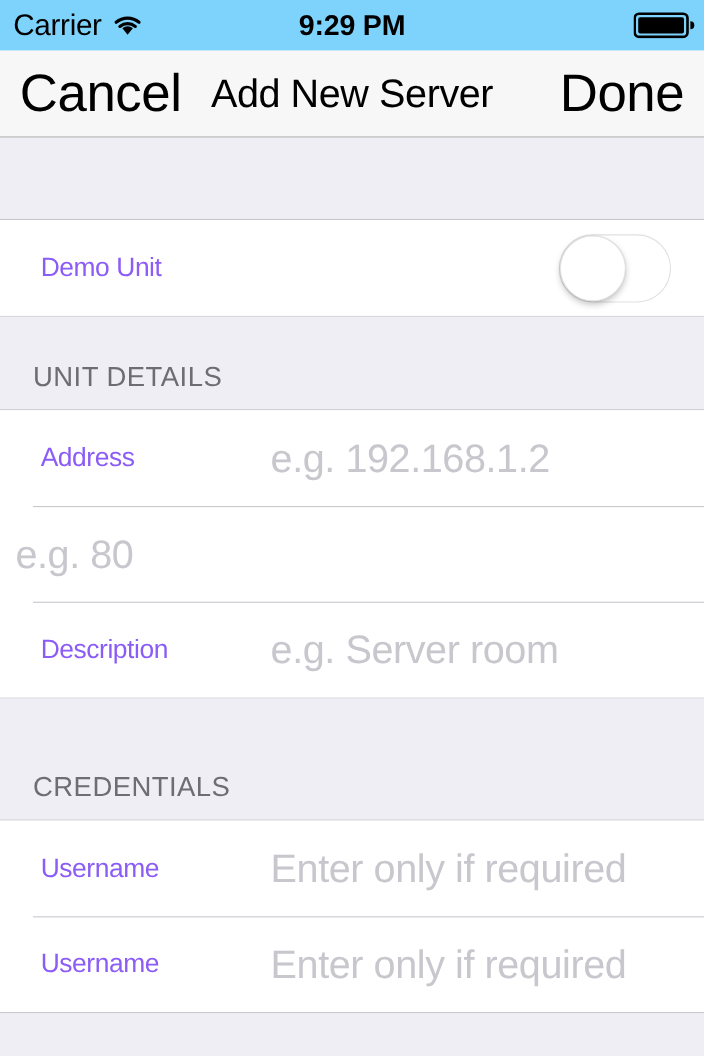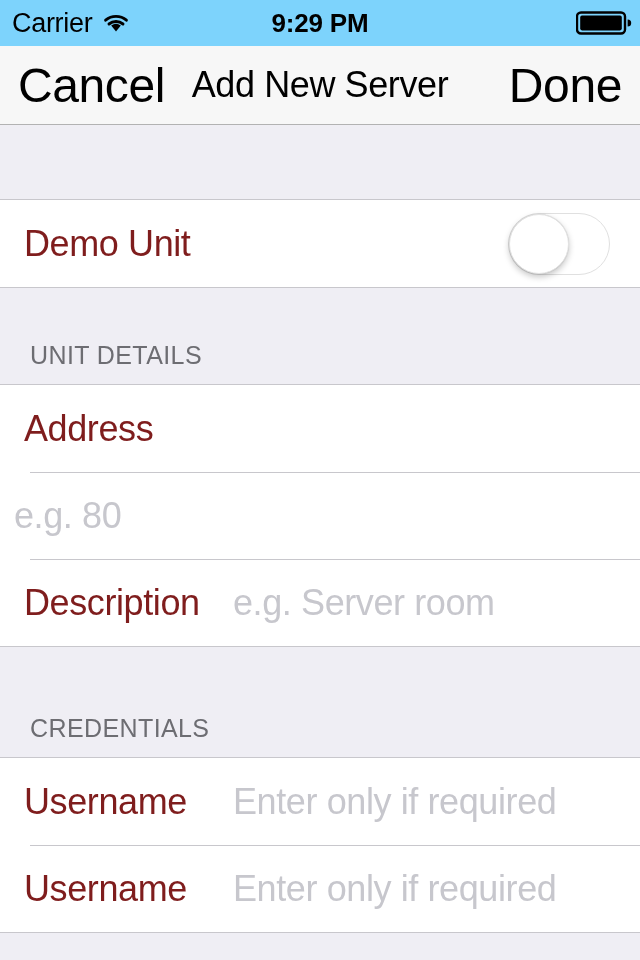--- a/index.html
+++ b/index.html
@@ -81,22 +81,22 @@
   .cell {
     position:relative; width:640px; height:87px;
     display:flex; align-items:center;
     background:#ffffff;
   }
   .cell + .cell::before {
     content:""; position:absolute; left:30px; right:0; top:0;
     height:1px; background:#c8c7cc;
   }
   .cell-label {
-    margin-left:24px;
-    font-size:36px; color:#7f1d1d; letter-spacing:-0.4px;
+    margin-left:37px;
+    font-size:24px; color:#8b5cf6; letter-spacing:-0.4px;
     white-space:nowrap;
   }
   .cell-input {
     flex:1; min-width:0; margin-left:14px; margin-right:20px;
     border:none; outline:none; background:transparent;
     font-family:"Liberation Sans", sans-serif;
     font-size:36px; color:#000; letter-spacing:-0.4px;
     padding:0;
   }
   .cell-input::placeholder { color:#c7c7cd; opacity:1; }
@@ -165,25 +165,26 @@
 
     <div class="cell-group">
       <div class="cell">
         <span class="cell-label">Demo Unit</span>
         <div class="switch" role="switch" aria-checked="false">
           <div class="knob"></div>
         </div>
       </div>
     </div>
 
-    <div class="section-header" style="height:96px;">UNIT DETAILS</div>
+    <div class="section-header" style="height:84px;">UNIT DETAILS</div>
 
     <div class="cell-group">
       <div class="cell">
         <span class="cell-label w-fixed">Address</span>
+        <input class="cell-input" type="text" placeholder="e.g. 192.168.1.2" style="">
       </div>
       <div class="cell">
         <input class="cell-input" type="text" placeholder="e.g. 80" style="">
       </div>
       <div class="cell">
         <span class="cell-label w-fixed">Description</span>
         <input class="cell-input" type="text" placeholder="e.g. Server room" style="">
       </div>
     </div>
 

